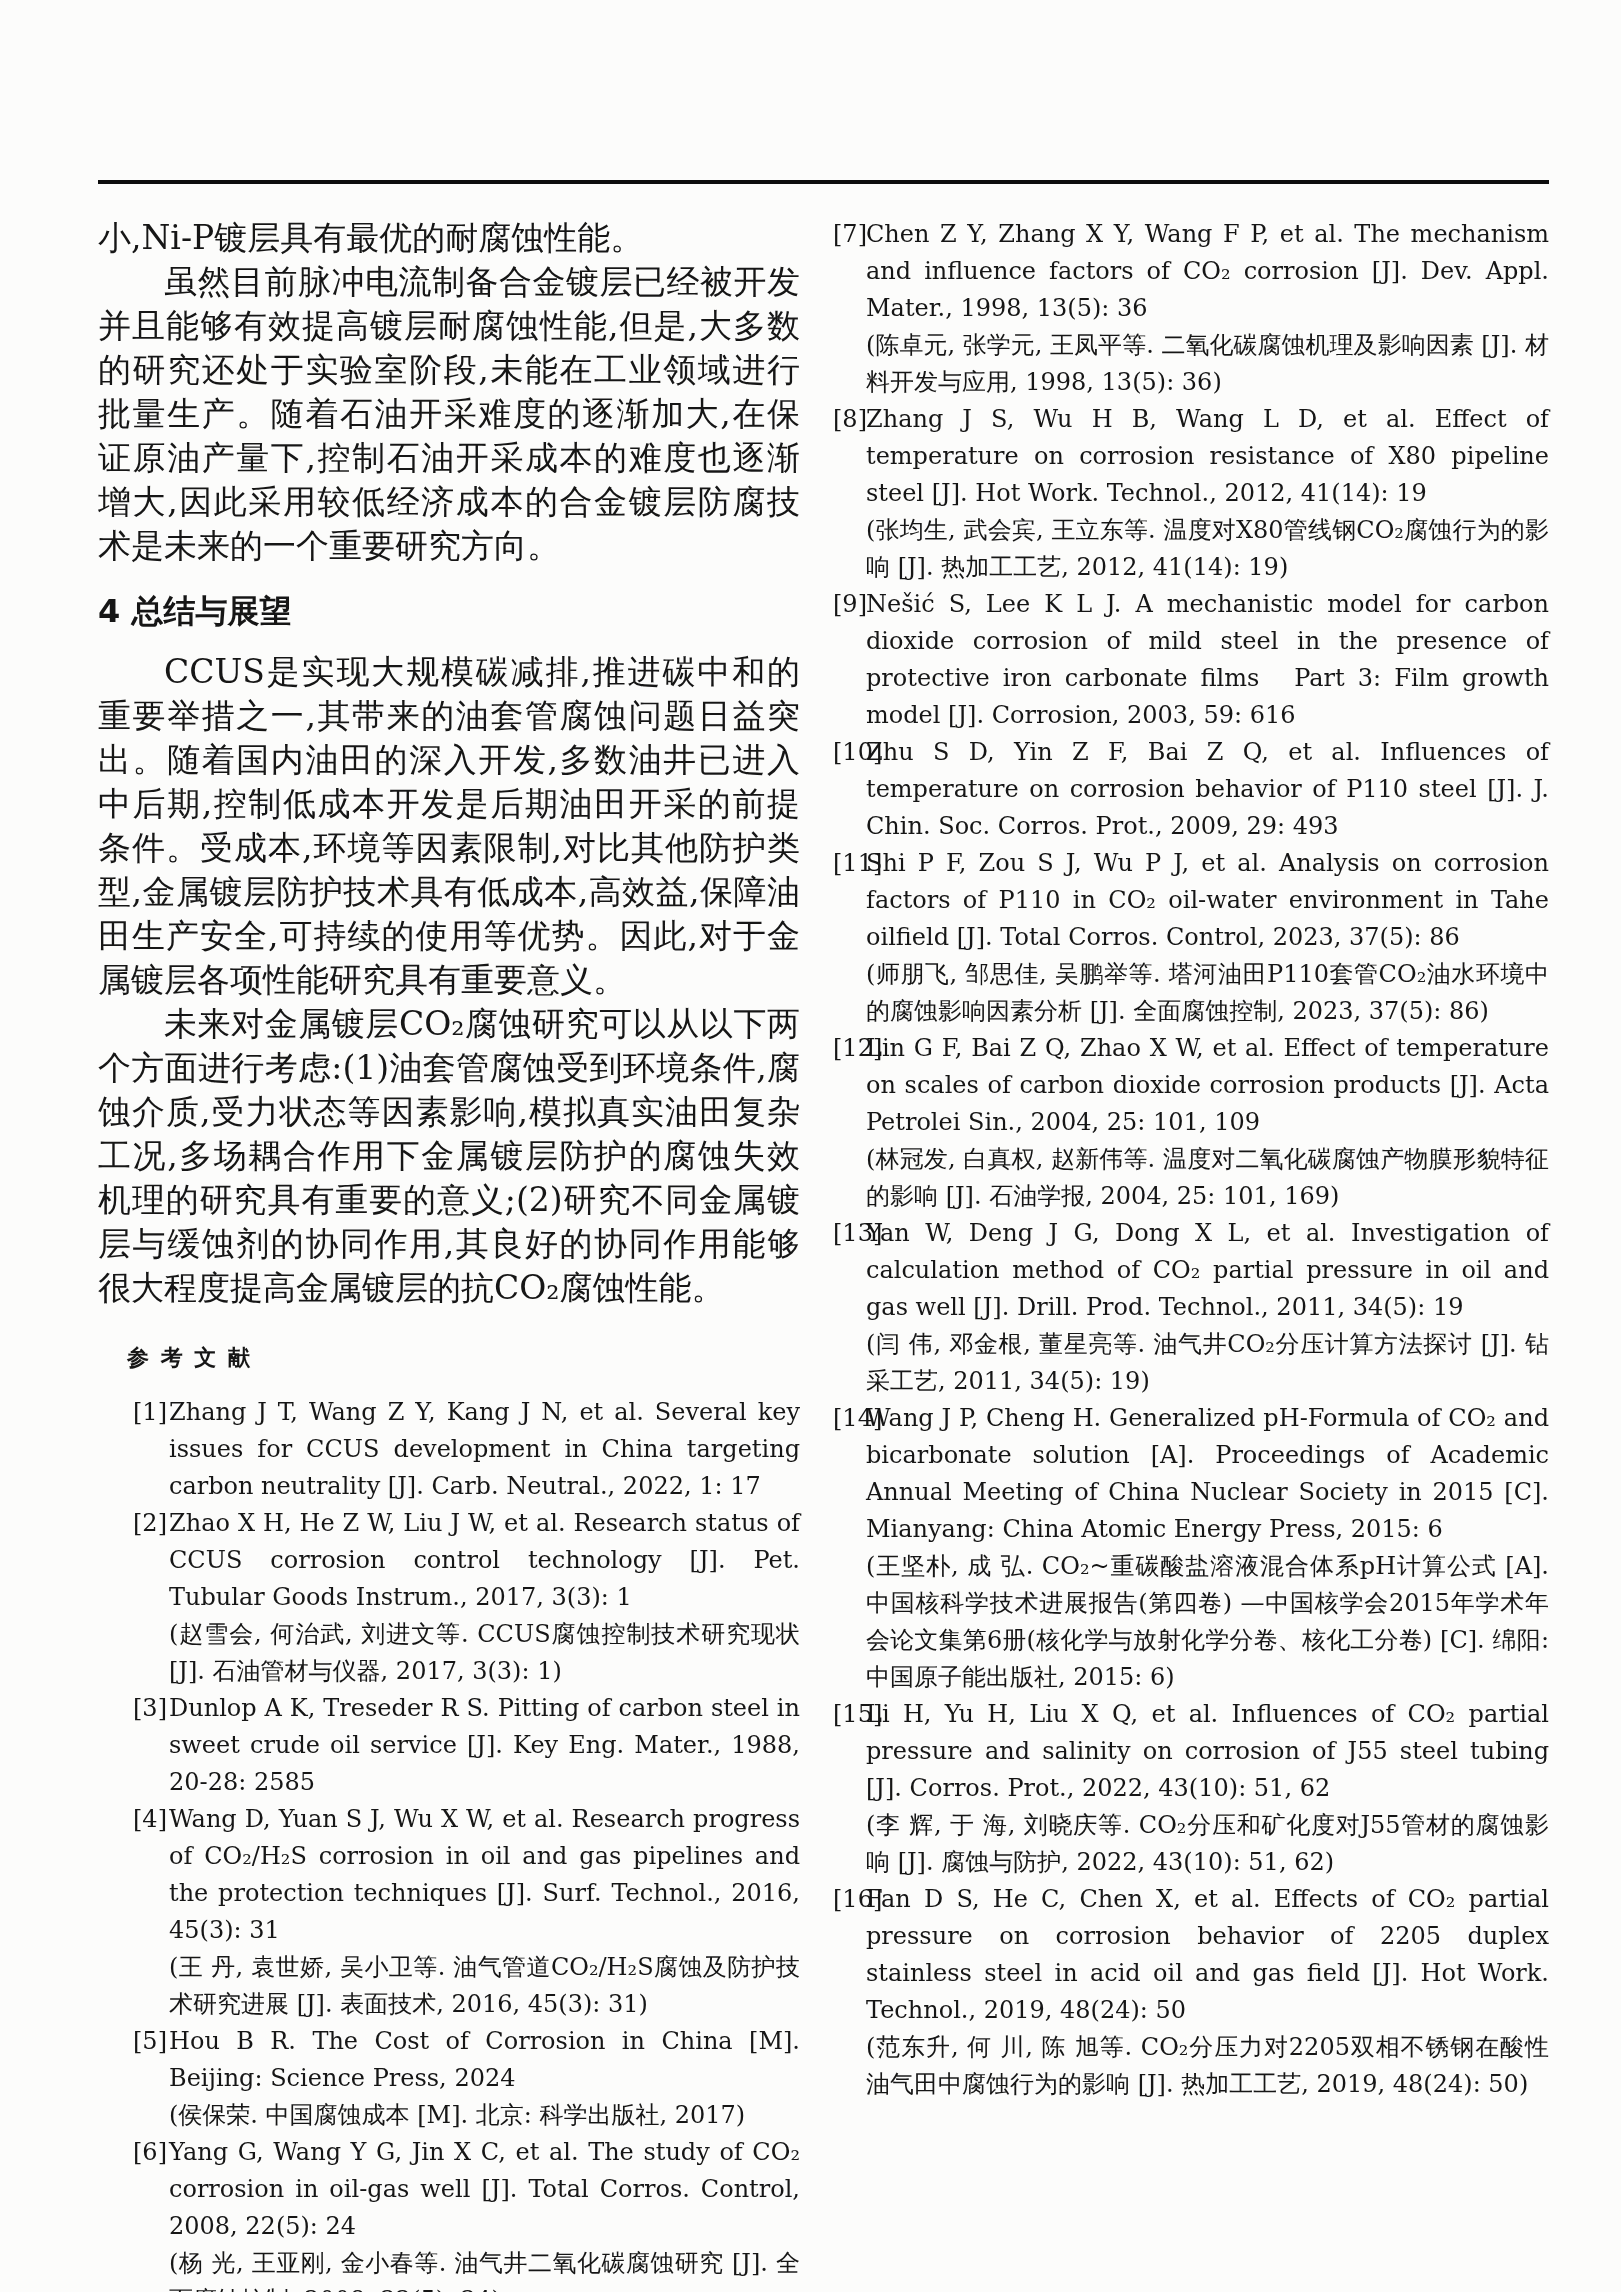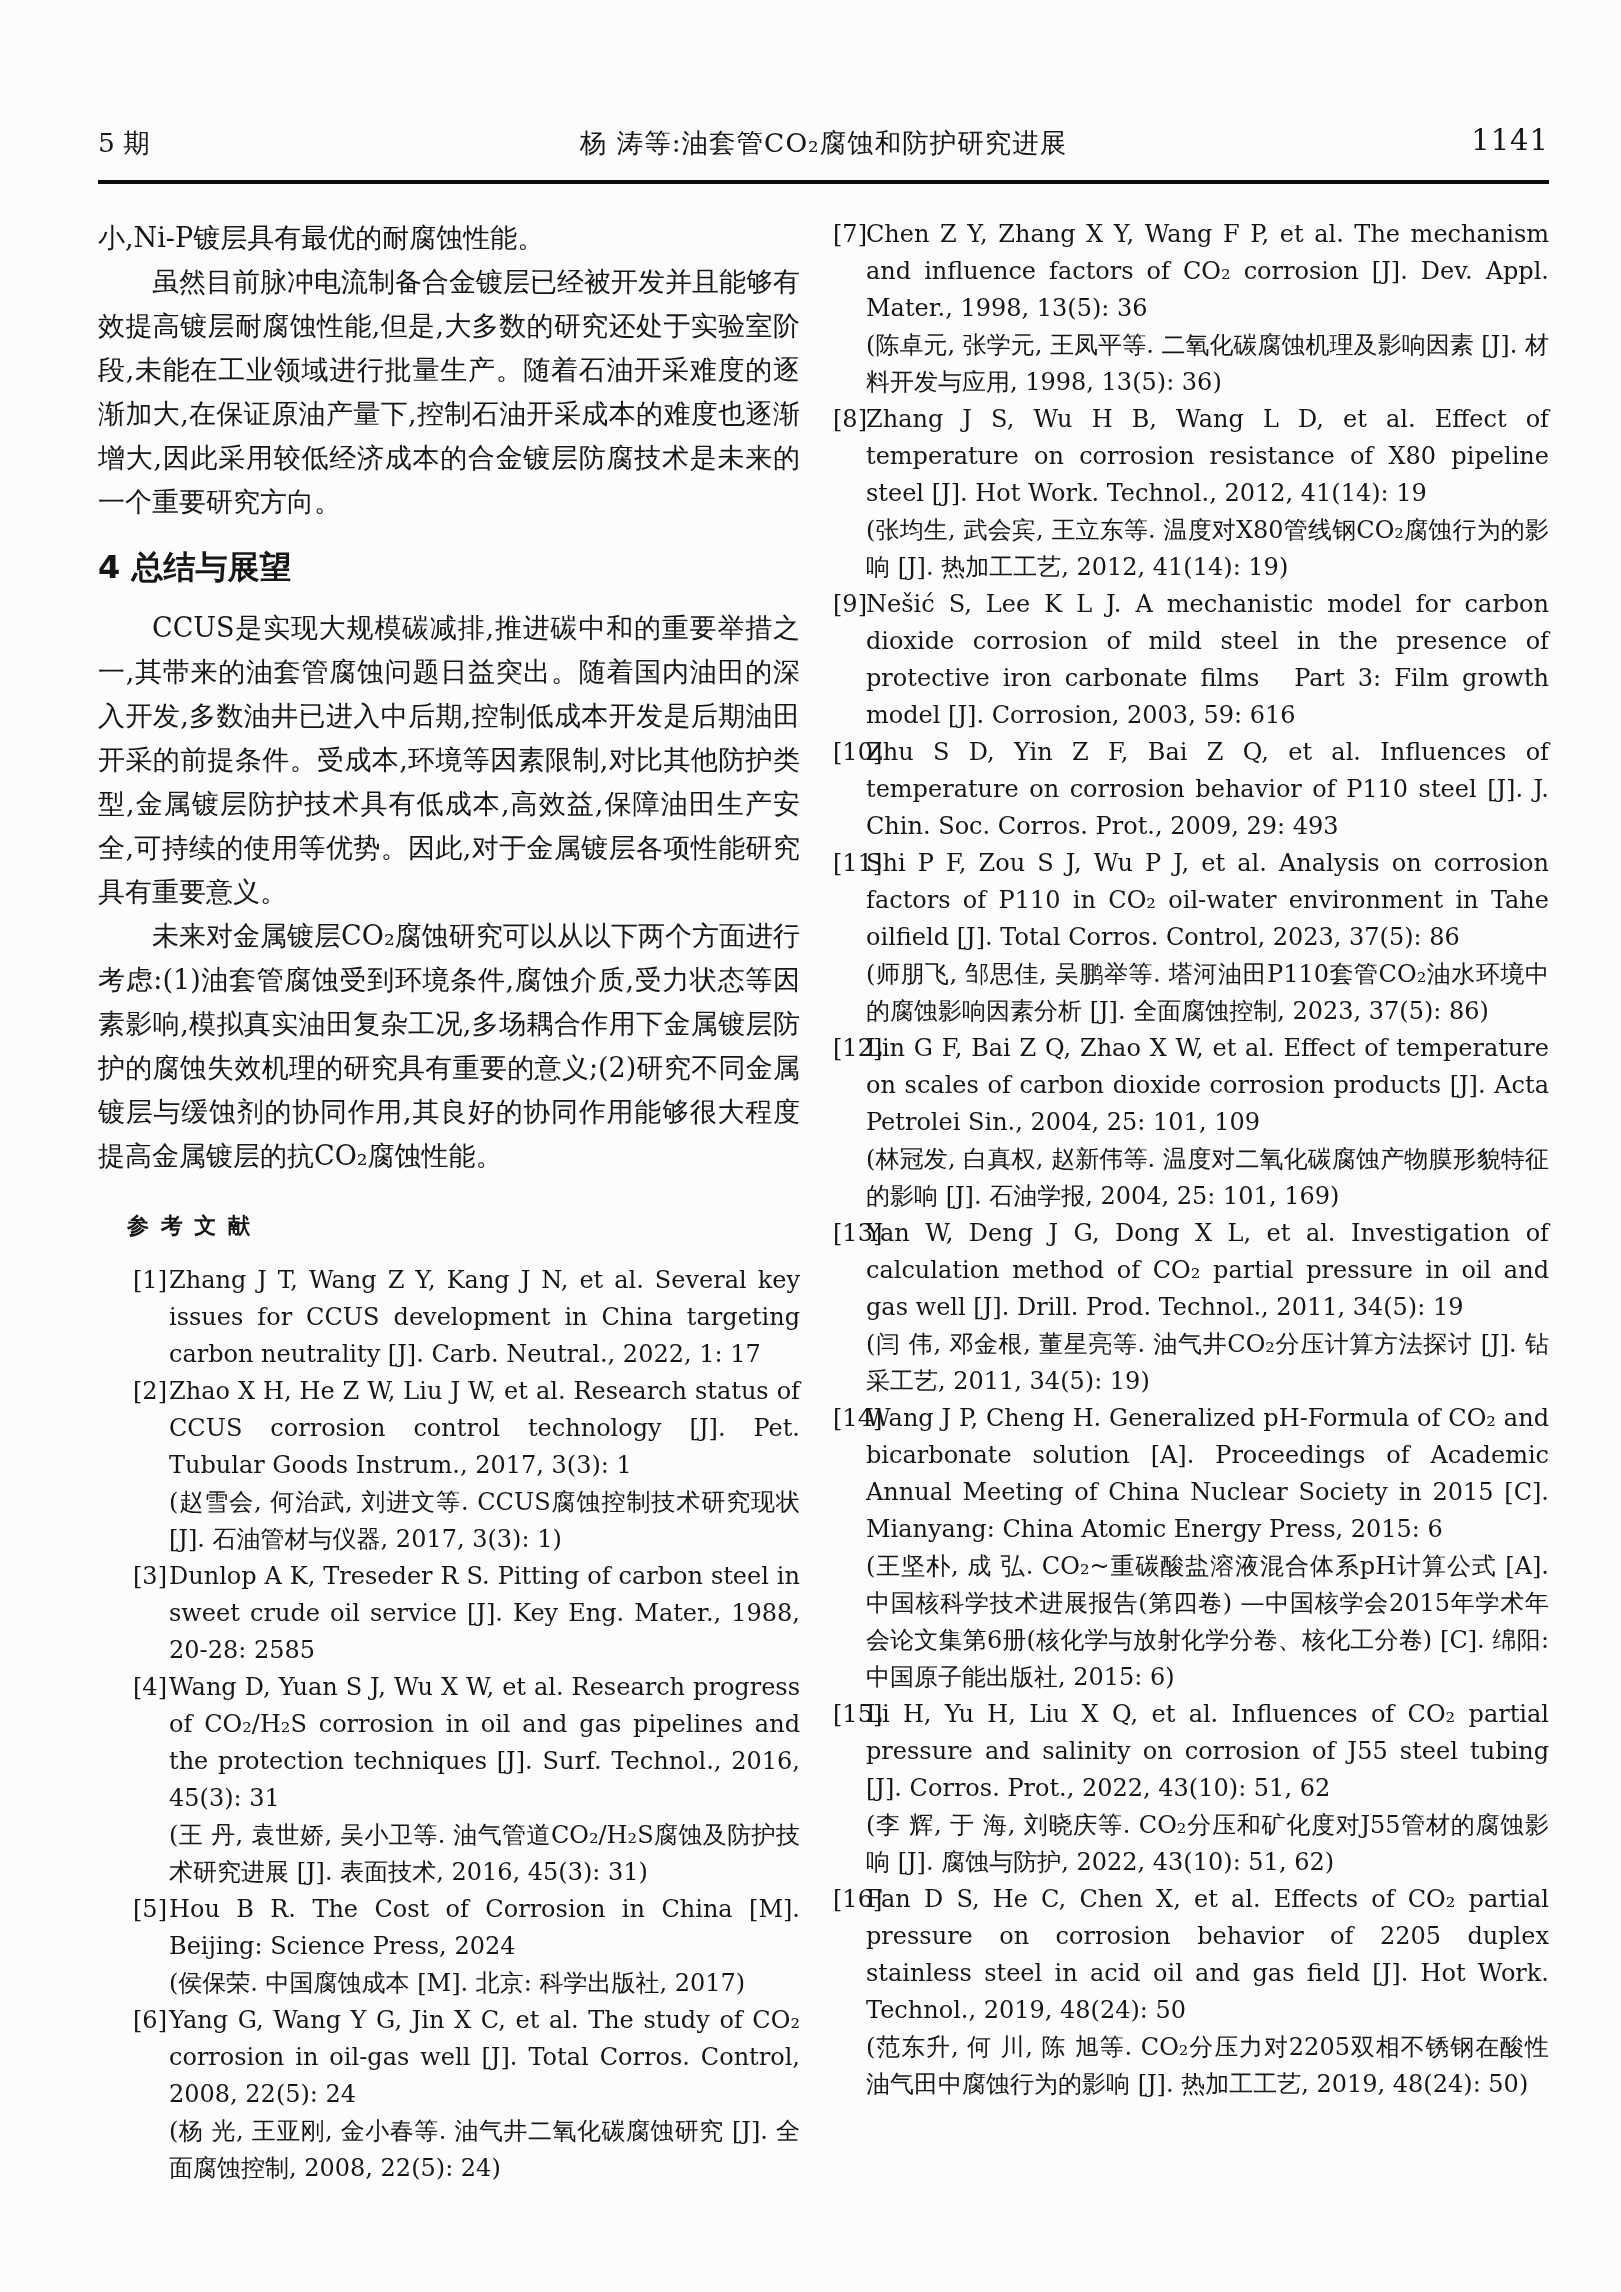--- a/index.html
+++ b/index.html
@@ -20,21 +20,21 @@
   .header .issue{position:absolute;left:0;top:0;}
   .header .running-title{position:absolute;left:0;right:0;top:0;text-align:center;letter-spacing:1px;}
   .header .pageno{position:absolute;right:0;top:-2px;font-size:29px;letter-spacing:1px;}
   .header-rule{position:absolute;left:98px;top:180px;width:1451px;height:3.9px;background:#0d0d0d;}
   
   .col{position:absolute;top:216px;}
   .col-left{left:98px;width:702px;}
   .col-right{left:833px;width:716px;}
   
   .body-p{
-    margin:0;font-size:27px;line-height:44px;
+    margin:0;font-size:33px;line-height:44px;
     text-align:justify;text-justify:inter-ideograph;
   }
   .body-p.indent{text-indent:2em;}
   .sec-heading{
     margin:23.5px 0 19.6px 0;
     font-family:"DejaVu Sans","Liberation Sans",sans-serif;
     font-weight:bold;font-size:32px;line-height:39px;
   }
   .refs-heading{
     margin:29px 0 17.6px 0;padding-left:29px;
@@ -52,25 +52,20 @@
   .col-left .ref .ref-label{position:absolute;left:35px;top:0;}
   .col-right .ref{padding-left:33px;}
   .col-right .ref .ref-label{position:absolute;left:0;top:0;}
   .ref .ref-zh{display:block;}
 </style>
 </head>
 <body>
 
 <div class="page">
 
-  <div class="header">
-    <span class="issue">5 期</span>
-    <span class="running-title">杨 涛等:油套管CO₂腐蚀和防护研究进展</span>
-    <span class="pageno">1141</span>
-  </div>
   <div class="header-rule"></div>
 
   <div class="col col-left">
     <p class="body-p">小,Ni-P镀层具有最优的耐腐蚀性能。</p>
     <p class="body-p indent">虽然目前脉冲电流制备合金镀层已经被开发并且能够有效提高镀层耐腐蚀性能,但是,大多数的研究还处于实验室阶段,未能在工业领域进行批量生产。随着石油开采难度的逐渐加大,在保证原油产量下,控制石油开采成本的难度也逐渐增大,因此采用较低经济成本的合金镀层防腐技术是未来的一个重要研究方向。</p>
     <h2 class="sec-heading">4 总结与展望</h2>
     <p class="body-p indent">CCUS是实现大规模碳减排,推进碳中和的重要举措之一,其带来的油套管腐蚀问题日益突出。随着国内油田的深入开发,多数油井已进入中后期,控制低成本开发是后期油田开采的前提条件。受成本,环境等因素限制,对比其他防护类型,金属镀层防护技术具有低成本,高效益,保障油田生产安全,可持续的使用等优势。因此,对于金属镀层各项性能研究具有重要意义。</p>
     <p class="body-p indent">未来对金属镀层CO₂腐蚀研究可以从以下两个方面进行考虑:(1)油套管腐蚀受到环境条件,腐蚀介质,受力状态等因素影响,模拟真实油田复杂工况,多场耦合作用下金属镀层防护的腐蚀失效机理的研究具有重要的意义;(2)研究不同金属镀层与缓蚀剂的协同作用,其良好的协同作用能够很大程度提高金属镀层的抗CO₂腐蚀性能。</p>
     <h3 class="refs-heading">参 考 文 献</h3>
 

